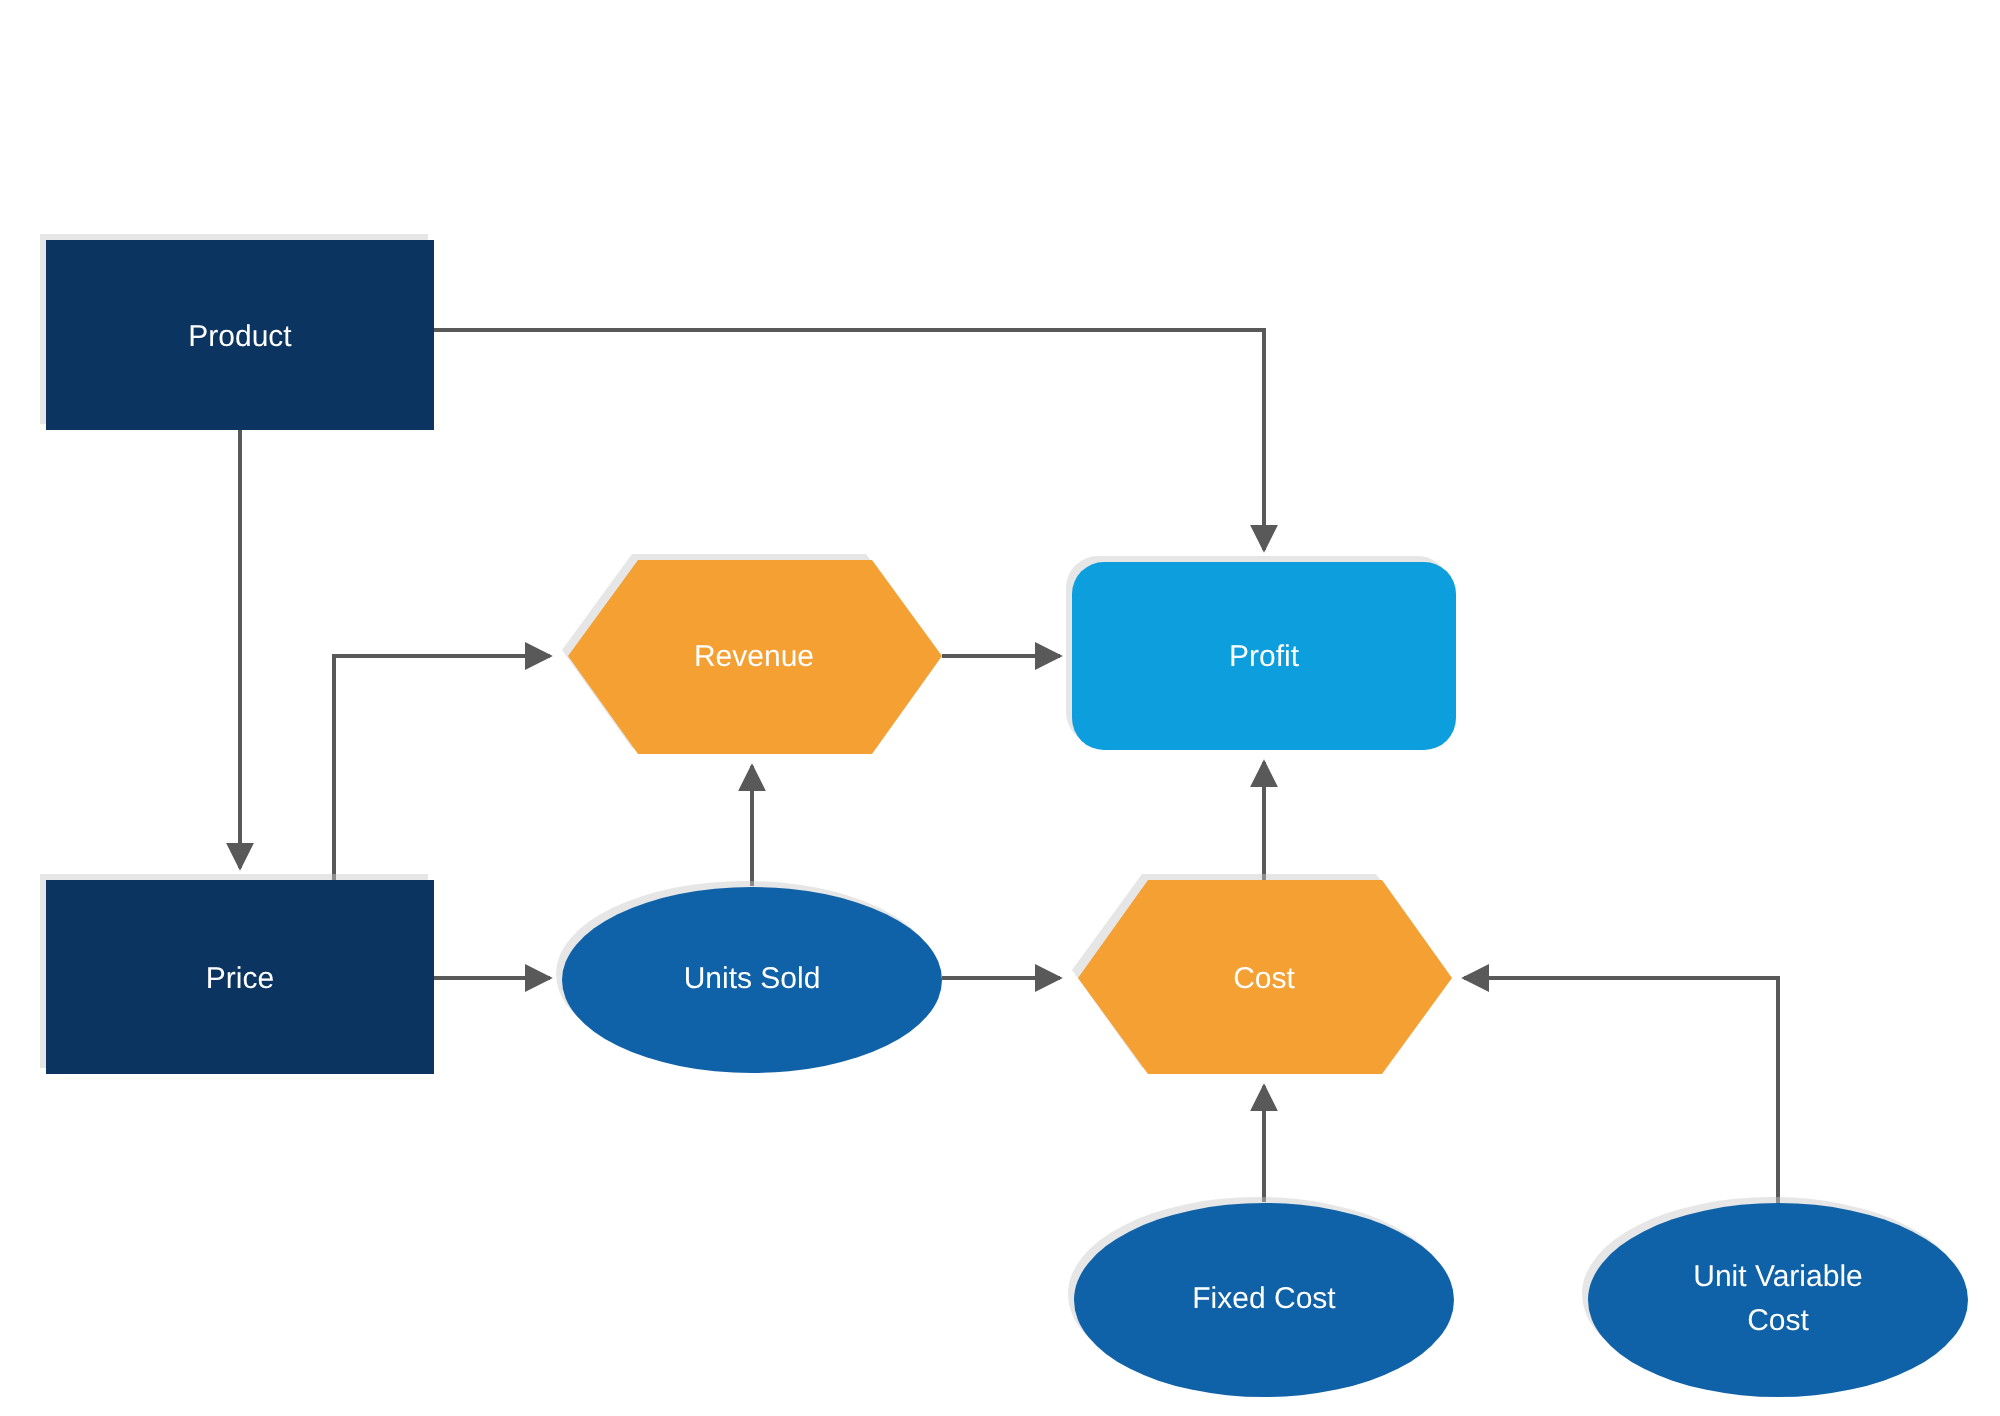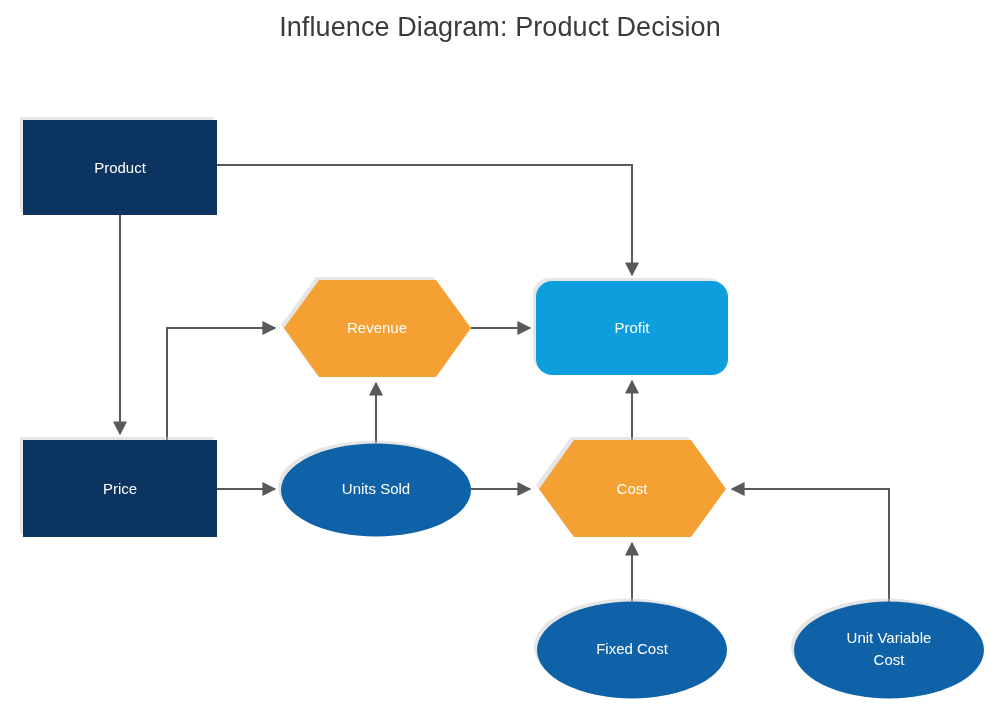--- a/index.html
+++ b/index.html
@@ -54,21 +54,20 @@
   .shadow-shape {
     fill: #c8c8c8;
     opacity: 0.45;
   }
 </style>
 </head>
 <body>
 
 <div id="canvas">
 
-  <div id="diagram-title">Influence Diagram: Product Decision</div>
 
   <svg id="diagram-svg" viewBox="0 0 1000 708" xmlns="http://www.w3.org/2000/svg">
 
     <defs>
       <marker id="arrowhead" viewBox="0 0 10 10" refX="9" refY="5" markerWidth="7" markerHeight="7" orient="auto-start-reverse">
         <path d="M 0 0 L 10 5 L 0 10 z" fill="#595959"></path>
       </marker>
     </defs>
 
     <g>

